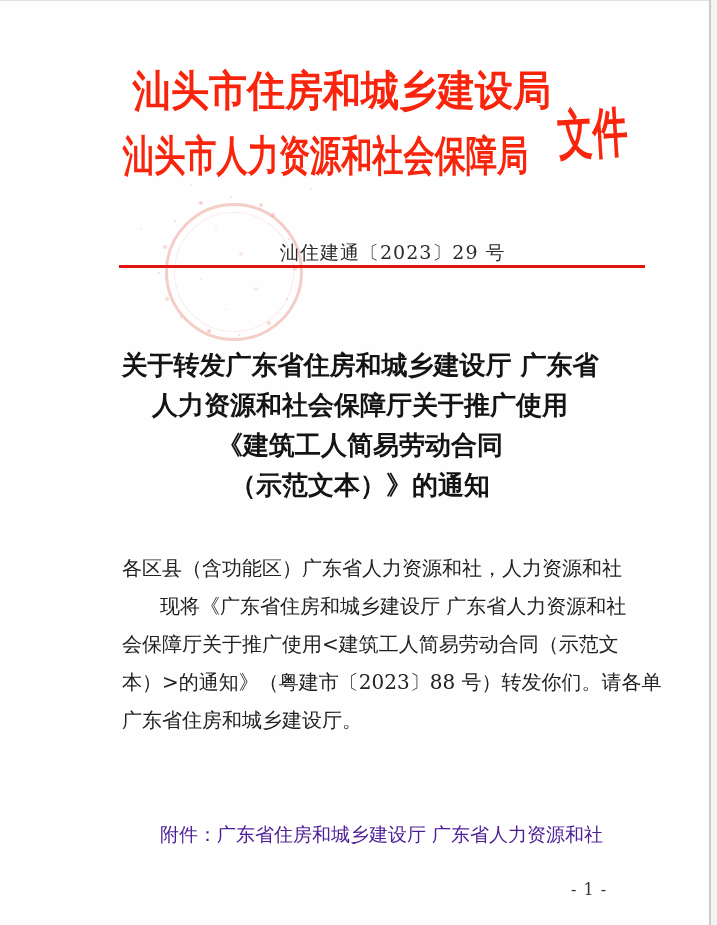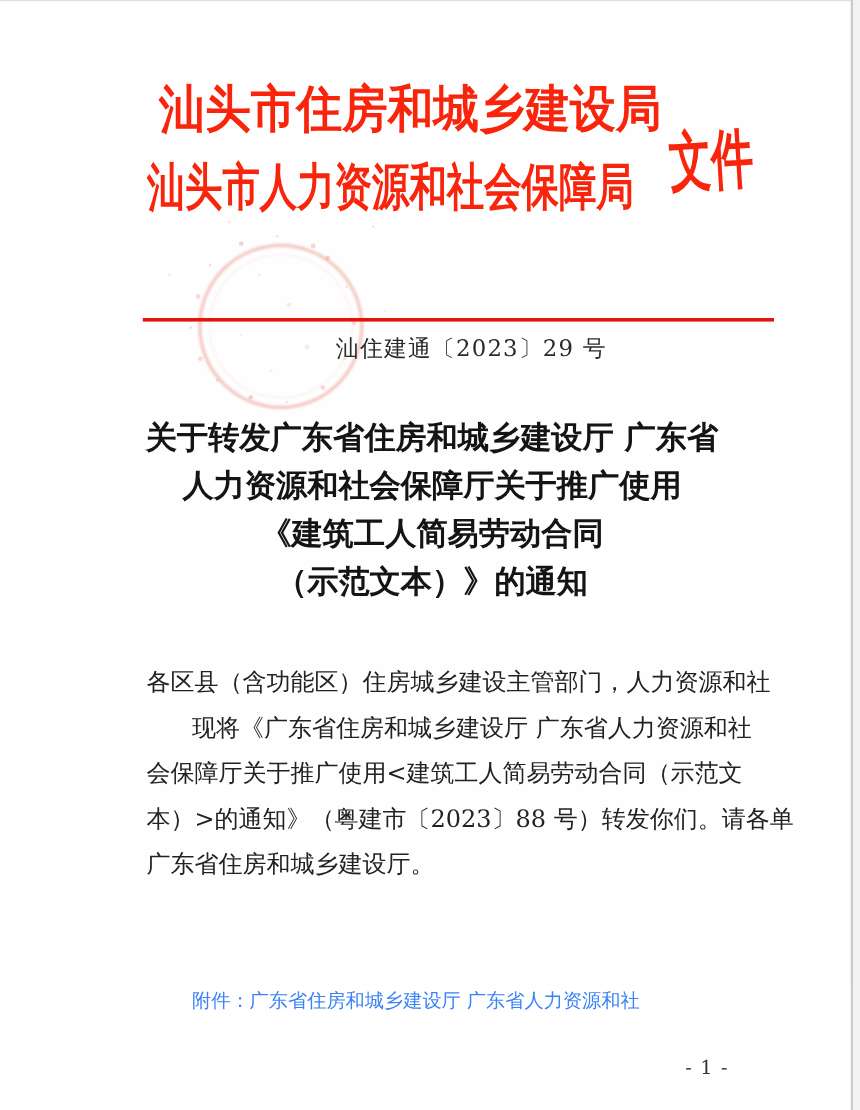--- a/index.html
+++ b/index.html
@@ -44,35 +44,35 @@
             108px 124px 0 1px rgba(235,110,95,0.26), 126px 100px 0 0 rgba(235,110,95,0.28),
             134px 70px 0 1px rgba(235,110,95,0.24), 128px 40px 0 0 rgba(235,110,95,0.26),
             112px 16px 0 1px rgba(235,110,95,0.28), 55px 30px 0 0 rgba(235,110,95,0.18),
             80px 55px 0 1px rgba(235,110,95,0.15), 40px 80px 0 0 rgba(235,110,95,0.16),
             95px 90px 0 1px rgba(235,110,95,0.17), 65px 110px 0 0 rgba(235,110,95,0.15),
             150px -10px 0 0 rgba(235,110,95,0.20), -20px 30px 0 0 rgba(235,110,95,0.18),
             30px -14px 0 0 rgba(235,110,95,0.22), 160px 60px 0 0 rgba(235,110,95,0.15); }
 
   
   .doc-number { position:absolute; left:280px; top:243px; font-size:19px; line-height:19px;
-                letter-spacing:1px; color:#2a2a2a; white-space:nowrap;margin-top:39px; }
+                letter-spacing:1px; color:#2a2a2a; white-space:nowrap; }
   .red-line { position:absolute; left:119px; top:265px; width:526px; height:3px;
               background:#e2150c; }
 
   
   .title { position:absolute; left:1px; top:345px; width:718px; text-align:center; }
   .t-line { font-size:26px; font-weight:bold; color:#141414; line-height:40px;
             white-space:nowrap; }
 
   
   .body-block { position:absolute; left:122px; top:549px; width:520px; }
   .b-line { font-size:20px; color:#222; height:38px; line-height:38px;
             white-space:nowrap; letter-spacing:0px; }
   .b-line.indent { padding-left:38px; }
-  .attachment { position:absolute; left:160px; top:815px; font-size:16px; color:#3b82f6;
+  .attachment { position:absolute; left:160px; top:815px; font-size:19px; color:#4c1d95;
                 height:38px; line-height:38px; white-space:nowrap; }
 
   .page-num { position:absolute; left:571px; top:880px; font-size:16px; color:#333;
               letter-spacing:1px; white-space:nowrap; }
 </style>
 </head>
 <body>
 
 <div class="page">
 
@@ -89,21 +89,21 @@
   <div class="red-line"></div>
 
   <div class="title">
     <div class="t-line">关于转发广东省住房和城乡建设厅 广东省</div>
     <div class="t-line">人力资源和社会保障厅关于推广使用</div>
     <div class="t-line">《建筑工人简易劳动合同</div>
     <div class="t-line">（示范文本）》的通知</div>
   </div>
 
   <div class="body-block">
-    <div class="b-line">各区县（含功能区）住房城乡建设主管部门，人力资源和社</div>
+    <div class="b-line">各区县（含功能区）广东省人力资源和社，人力资源和社</div>
     <div class="b-line indent">现将《广东省住房和城乡建设厅 广东省人力资源和社</div>
     <div class="b-line">会保障厅关于推广使用&lt;建筑工人简易劳动合同（示范文</div>
     <div class="b-line">本）&gt;的通知》（粤建市〔2023〕88 号）转发你们。请各单</div>
     <div class="b-line">广东省住房和城乡建设厅。</div>
   </div>
 
   <div class="attachment">附件：广东省住房和城乡建设厅 广东省人力资源和社</div>
 
   <div class="page-num">- 1 -</div>
 

